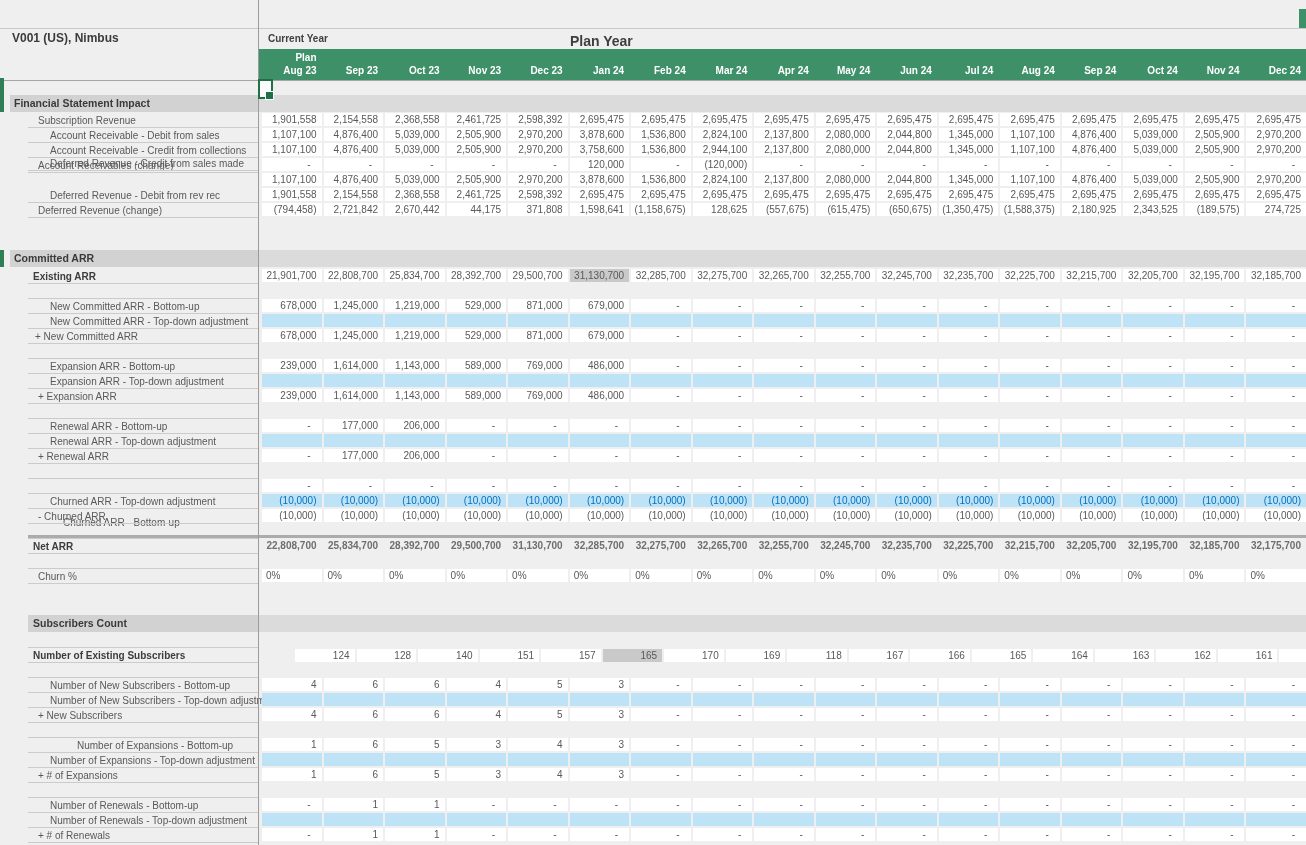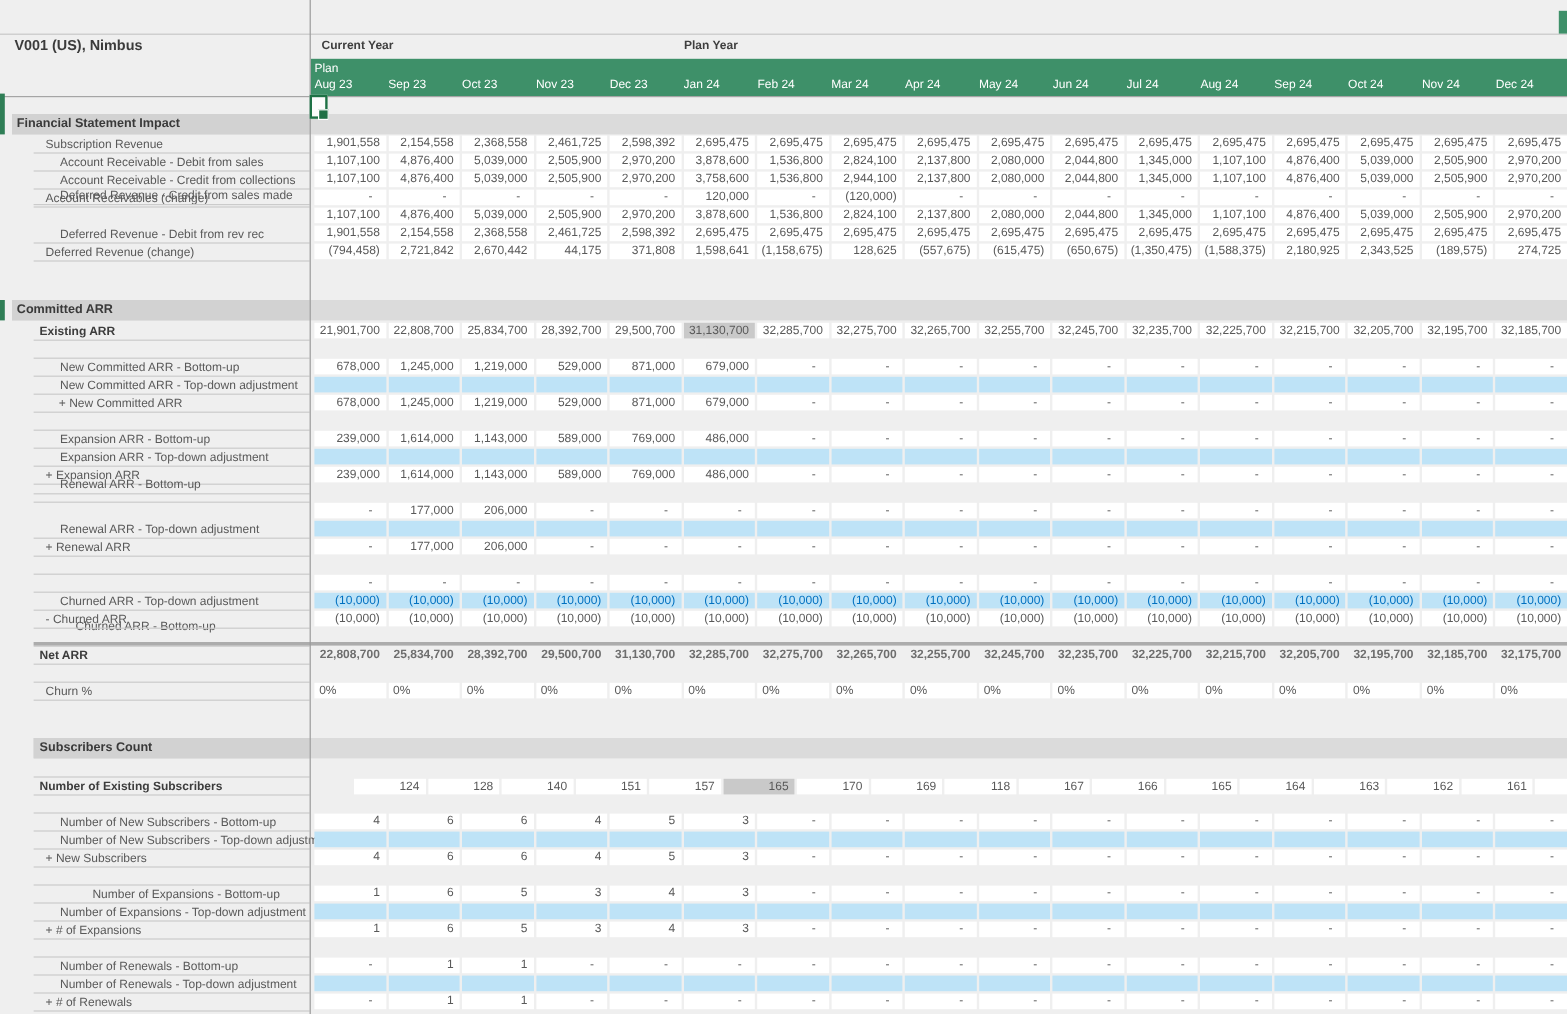--- a/index.html
+++ b/index.html
@@ -6,29 +6,29 @@
   body{
     width:1306px;height:845px;overflow:hidden;position:relative;
     background:#EFEFEF;
     font-family:"Liberation Sans", sans-serif;
   }
   #sheet{position:absolute;inset:0;}
   .title{position:absolute;left:10px;top:2px;font-size:22px;font-weight:bold;color:#3AA26B;
          letter-spacing:-0.2px;text-shadow:2px 2px 0 #C4C4C4;white-space:nowrap;}
   .entity{position:absolute;left:12px;top:31px;font-size:12px;font-weight:bold;color:#3B3B3B;}
   .cy{position:absolute;left:268px;top:33px;font-size:10px;font-weight:bold;color:#3F3F3F;}
-  .py{position:absolute;left:570px;top:33px;font-size:10px;font-weight:bold;color:#3F3F3F;}
+  .py{position:absolute;left:570px;top:33px;font-size:14px;font-weight:bold;color:#3F3F3F;}
   .gband{position:absolute;top:49px;height:31px;background:#3E9069;}
   .gband.l{left:0;width:258px;}
   .gband.r{left:259px;width:1047px;}
   .opening{position:absolute;left:30px;top:3px;font-size:11px;font-weight:bold;color:#FFFFFF;white-space:nowrap;}
   .currency{position:absolute;left:13px;top:17px;font-size:10px;font-weight:bold;color:#FFFFFF;white-space:nowrap;}
   .grid{position:absolute;left:262px;width:1044px;display:grid;
         grid-template-columns:repeat(17,1fr);column-gap:2px;}
-  .mcell{height:13px;font-size:10px;font-weight:normal;color:#FFFFFF;text-align:left;
+  .mcell{height:13px;font-size:10px;font-weight:bold;color:#FFFFFF;text-align:right;
          padding-right:5px;line-height:13px;white-space:nowrap;overflow:hidden;}
   .cell{height:13px;font-size:10px;color:#595959;text-align:right;padding-right:5px;
         line-height:13px;background:#FFFFFF;white-space:nowrap;overflow:hidden;}
   .cell.dash{padding-right:11px;}
   .cell.input{background:#BEE3F7;color:#0070C0;}
   .cell.hl{background:#C9C9C9;}
   .cell.net{background:transparent;color:#6E6E6E;font-weight:bold;}
   .cell.pct{text-align:left;padding-left:4px;padding-right:0;}
   .lblrow{position:absolute;left:28px;width:230px;height:14px;border-bottom:1px solid #CBCBCB;}
   .lbl{position:absolute;top:1px;font-size:10px;color:#595959;line-height:13px;white-space:nowrap;}
@@ -324,21 +324,21 @@
         <div class="cell input"></div>
         <div class="cell input"></div>
         <div class="cell input"></div>
         <div class="cell input"></div>
         <div class="cell input"></div>
         <div class="cell input"></div>
         <div class="cell input"></div>
         <div class="cell input"></div>
       </div>
       <div class="lblrow" style="top: 329px;">
-        <div class="lbl" style="left: 21px;">+ New Committed ARR</div>
+        <div class="lbl" style="left: 7px;">+ New Committed ARR</div>
       </div>
       <div class="grid" style="top: 329px;">
         <div class="cell">678,000</div>
         <div class="cell">1,245,000</div>
         <div class="cell">1,219,000</div>
         <div class="cell">529,000</div>
         <div class="cell">871,000</div>
         <div class="cell">679,000</div>
         <div class="cell dash">-</div>
         <div class="cell dash">-</div>
@@ -413,21 +413,21 @@
         <div class="cell dash">-</div>
         <div class="cell dash">-</div>
         <div class="cell dash">-</div>
         <div class="cell dash">-</div>
         <div class="cell dash">-</div>
         <div class="cell dash">-</div>
         <div class="cell dash">-</div>
         <div class="cell dash">-</div>
       </div>
       <div class="lblrow" style="top: 404px;"></div>
-      <div class="lblrow" style="top: 397px; text-decoration: underline;">
+      <div class="lblrow" style="top: 419px; text-decoration: underline;">
         <div class="lbl" style="left: 22px;">Renewal ARR - Bottom-up</div>
       </div>
       <div class="grid" style="top: 419px;">
         <div class="cell dash">-</div>
         <div class="cell">177,000</div>
         <div class="cell">206,000</div>
         <div class="cell dash">-</div>
         <div class="cell dash">-</div>
         <div class="cell dash">-</div>
         <div class="cell dash">-</div>

